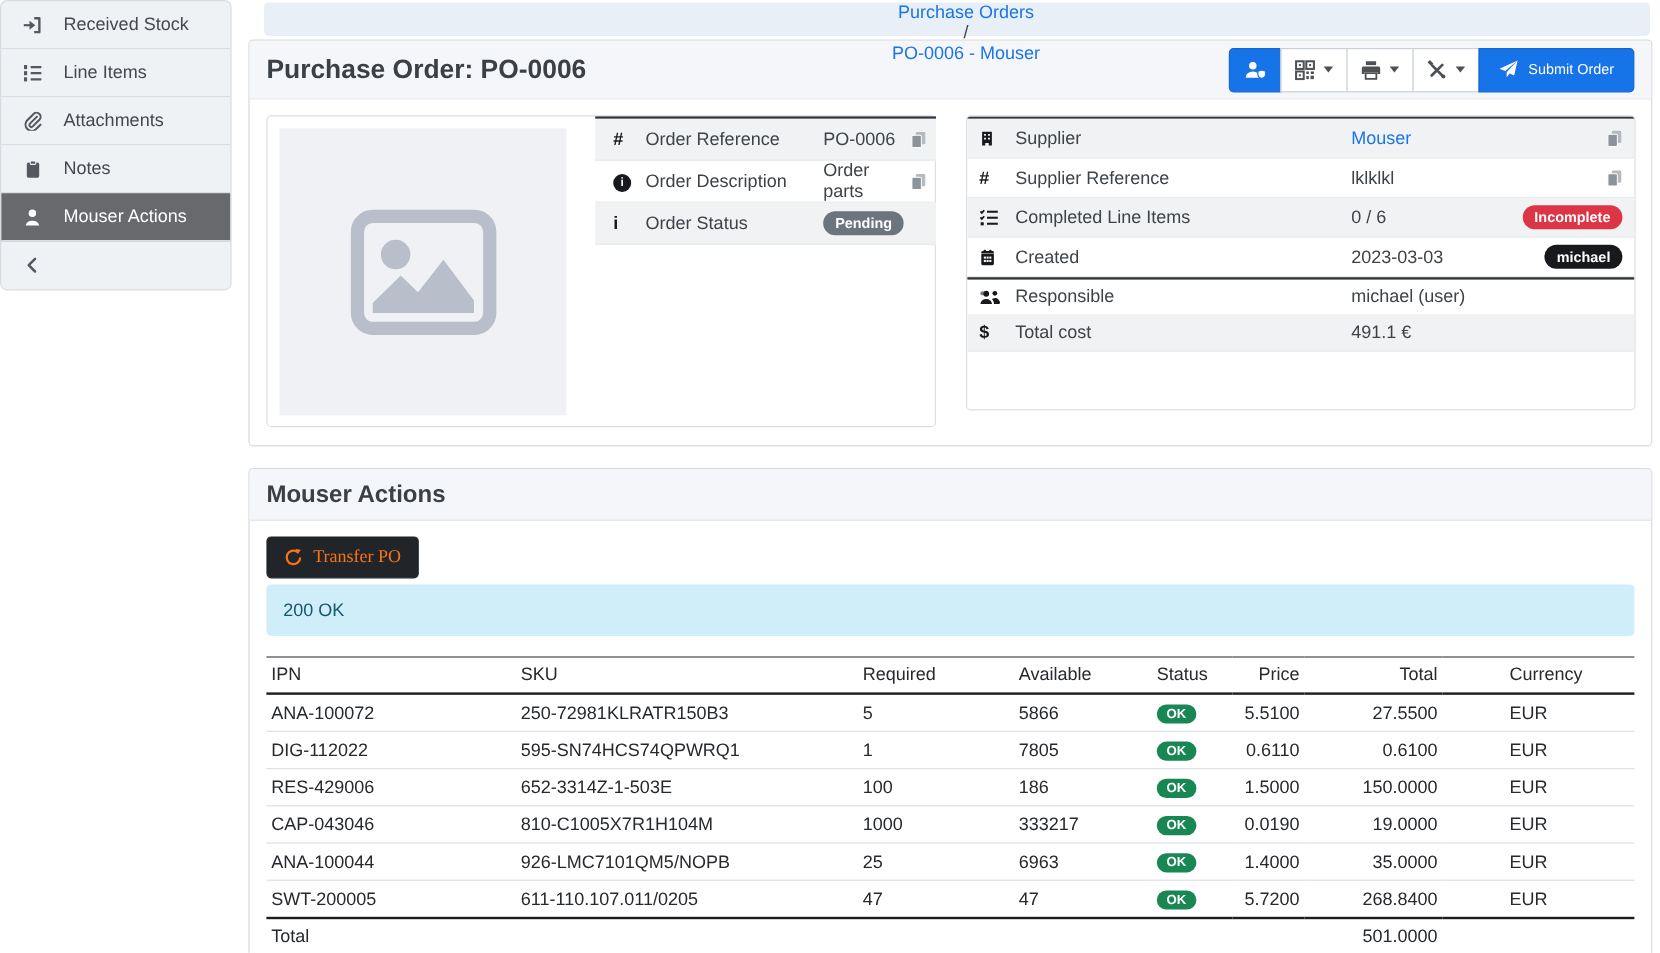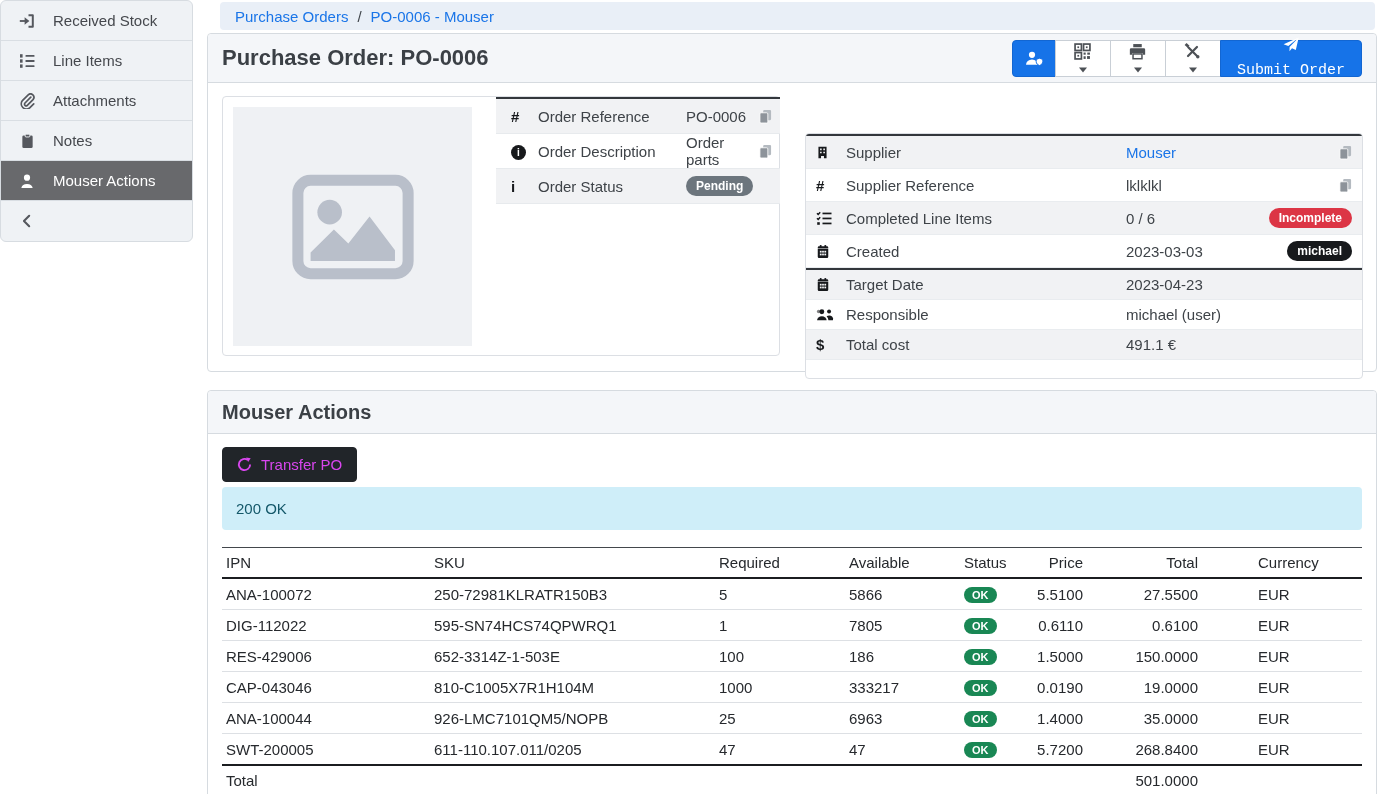--- a/index.html
+++ b/index.html
@@ -28,21 +28,21 @@
   .s-icn { width:52px; display:flex; justify-content:center; color:#55585e; }
   .side-item.selected { background:#68696c; color:#ffffff; }
   .side-item.selected .s-icn { color:#ffffff; }
 
   
   .content { position:absolute; left:207px; top:0; width:1170px; }
 
   .breadcrumb-bar {
     margin:2px 2px 0 13px; height:28px;
     background:#e9eff7; border-radius:4px;
-    display:flex; align-items:center; padding-left:15px; font-size:15px;
+    display:flex; align-items:center; padding-left:15px; font-size:15px;flex-direction:column;
   }
   .bc-link { color:#1a75e8; text-decoration:none; cursor:pointer; }
   .bc-sep { color:#3f444a; margin:0 9px; }
 
   .panel {
     background:#fff; border:1px solid #d6dbe0; border-radius:4px;
   }
   .panel1 { margin-top:3px; }
   .panel-header {
     background:#f4f6f9; border-bottom:1px solid #d6dbe0;
@@ -50,40 +50,40 @@
     display:flex; align-items:center; justify-content:space-between;
     height:49px; padding:0 14px;
   }
   .page-title { font-size:22px; font-weight:700; color:#3b4046; }
 
   
   .btn-row { display:flex; }
   .btn {
     height:37px; display:inline-flex; align-items:center; justify-content:center;
     border:1px solid transparent; cursor:pointer; background:#fff;
-    font-family:Liberation Mono, monospace; font-size:15px;flex-direction:column;
+    font-family:Liberation Sans, sans-serif; font-size:12px;
   }
   .btn-blue { background:#1673e8; border-color:#1266d2; color:#ffffff; }
   .btn-outline { background:#ffffff; border-color:#c9cfd6; color:#4d5156; }
   .btn-first { border-radius:4px 0 0 4px; }
   .btn-mid   { border-radius:0; margin-left:-1px; }
   .btn-last  { border-radius:0 4px 4px 0; margin-left:-1px; }
   .btn-icononly { width:44px; }
   .btn-dd { width:56px; gap:7px; }
   .btn-submit { padding:0 16px; gap:9px; font-weight:400; }
   .caret { color:inherit; }
 
   
   .panel1-body { position:relative; height:288px; }
   .inner-box {
     position:absolute; top:13px; border:1px solid #dcdfe4; border-radius:4px;
     background:#fff;
   }
   .boxA { left:14px; width:558px; height:260px; }
-  .boxB { left:597px; width:558px; height:246px; overflow:hidden;margin-top:37px; }
+  .boxB { left:597px; width:558px; height:246px; overflow:hidden; }
 
   .img-ph {
     position:absolute; left:10px; top:10px; width:239px; height:239px;
     background:#eff1f4; display:flex; align-items:center; justify-content:center;
     cursor:pointer;
   }
 
   .tableA { position:absolute; left:273px; top:0; width:284px; border-top:2px solid #33373c; }
   .d-row {
     display:flex; align-items:center; height:35px; padding:0 8px 0 15px;
@@ -134,22 +134,22 @@
   .panel2-header {
     background:#f4f6f9; border-bottom:1px solid #d6dbe0;
     border-radius:4px 4px 0 0; height:43px;
     display:flex; align-items:center; padding:0 14px;
   }
   .panel2-title { font-size:20px; font-weight:700; color:#3b4046; }
   .panel2-body { padding:13px 14px; }
 
   .transfer-btn {
     display:inline-flex; align-items:center; gap:9px;
-    background:#212529; color:#d946ef; border:1px solid #212529; border-radius:4px;
-    font-size:15px; font-family:Liberation Sans, sans-serif; padding:0 14px; height:35px; cursor:pointer;
+    background:#212529; color:#f97316; border:1px solid #212529; border-radius:4px;
+    font-size:15px; font-family:Liberation Serif, serif; padding:0 14px; height:35px; cursor:pointer;
   }
   .alert-info {
     margin-top:5px; background:#cfeef9; color:#14586a;
     border-radius:4px; padding:13px 14px; font-size:15px;
   }
 
   table.po-table {
     margin-top:17px; width:1140px; border-collapse:collapse; table-layout:fixed;
     font-size:15px; color:#26292d;
   }
@@ -417,39 +417,20 @@
                 </svg>
             </span>
             <span class="b-label">Created</span>
             <span class="b-value">2023-03-03</span>
             <span class="b-right">
                 <span class="badge badge-black">michael</span>
               </span>
           </div>
         </div>
         <div class="tableB">
-          <div class="b-row rowB2 stripe">
-            <span class="b-icn">
-              <svg viewBox="0 0 16 16" width="14" height="15" fill="currentColor">
-                  <path d="M2 4.8h12V14a1.4 1.4 0 0 1-1.4 1.4H3.4A1.4 1.4 0 0 1 2 14zM2 4.2v-.8A1.4 1.4 0 0 1 3.4 2h9.2A1.4 1.4 0 0 1 14 3.4v.8z"></path>
-                  <rect x="4.4" y="0.6" width="1.9" height="3" rx=".5"></rect>
-                  <rect x="9.7" y="0.6" width="1.9" height="3" rx=".5"></rect>
-                  <g fill="#f7f8f9">
-                    <rect x="4.4" y="7.2" width="2" height="2"></rect>
-                    <rect x="7" y="7.2" width="2" height="2"></rect>
-                    <rect x="9.6" y="7.2" width="2" height="2"></rect>
-                    <rect x="4.4" y="10.4" width="2" height="2"></rect>
-                    <rect x="7" y="10.4" width="2" height="2"></rect>
-                    <rect x="9.6" y="10.4" width="2" height="2"></rect>
-                  </g>
-                </svg>
-            </span>
-            <span class="b-label">Target Date</span>
-            <span class="b-value">2023-04-23</span>
-          </div>
           <div class="b-row rowB2">
             <span class="b-icn">
               <svg viewBox="0 0 20 16" width="18" height="15" fill="currentColor">
                   <circle cx="6.5" cy="5" r="2.7"></circle>
                   <path d="M1.2 14.5a5.3 4.6 0 0 1 10.6 0z"></path>
                   <circle cx="14.5" cy="4.6" r="2.2"></circle>
                   <path d="M13.2 9.3a4.4 4 0 0 1 5.6 5.2h-5a6.5 6.5 0 0 0-2-4.6z"></path>
                   <circle cx="2.9" cy="4.6" r="1.9" opacity=".55"></circle>
                 </svg>
             </span>

